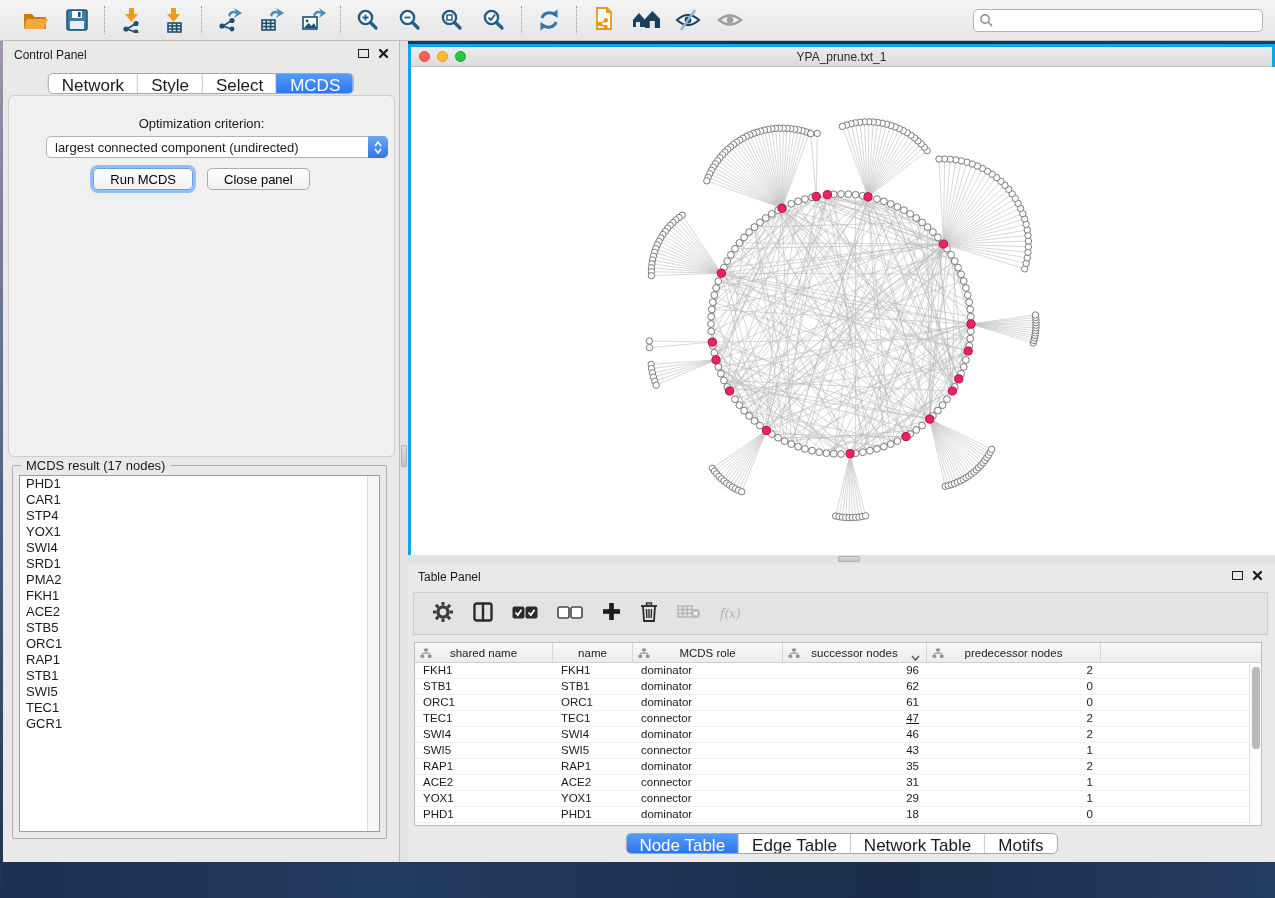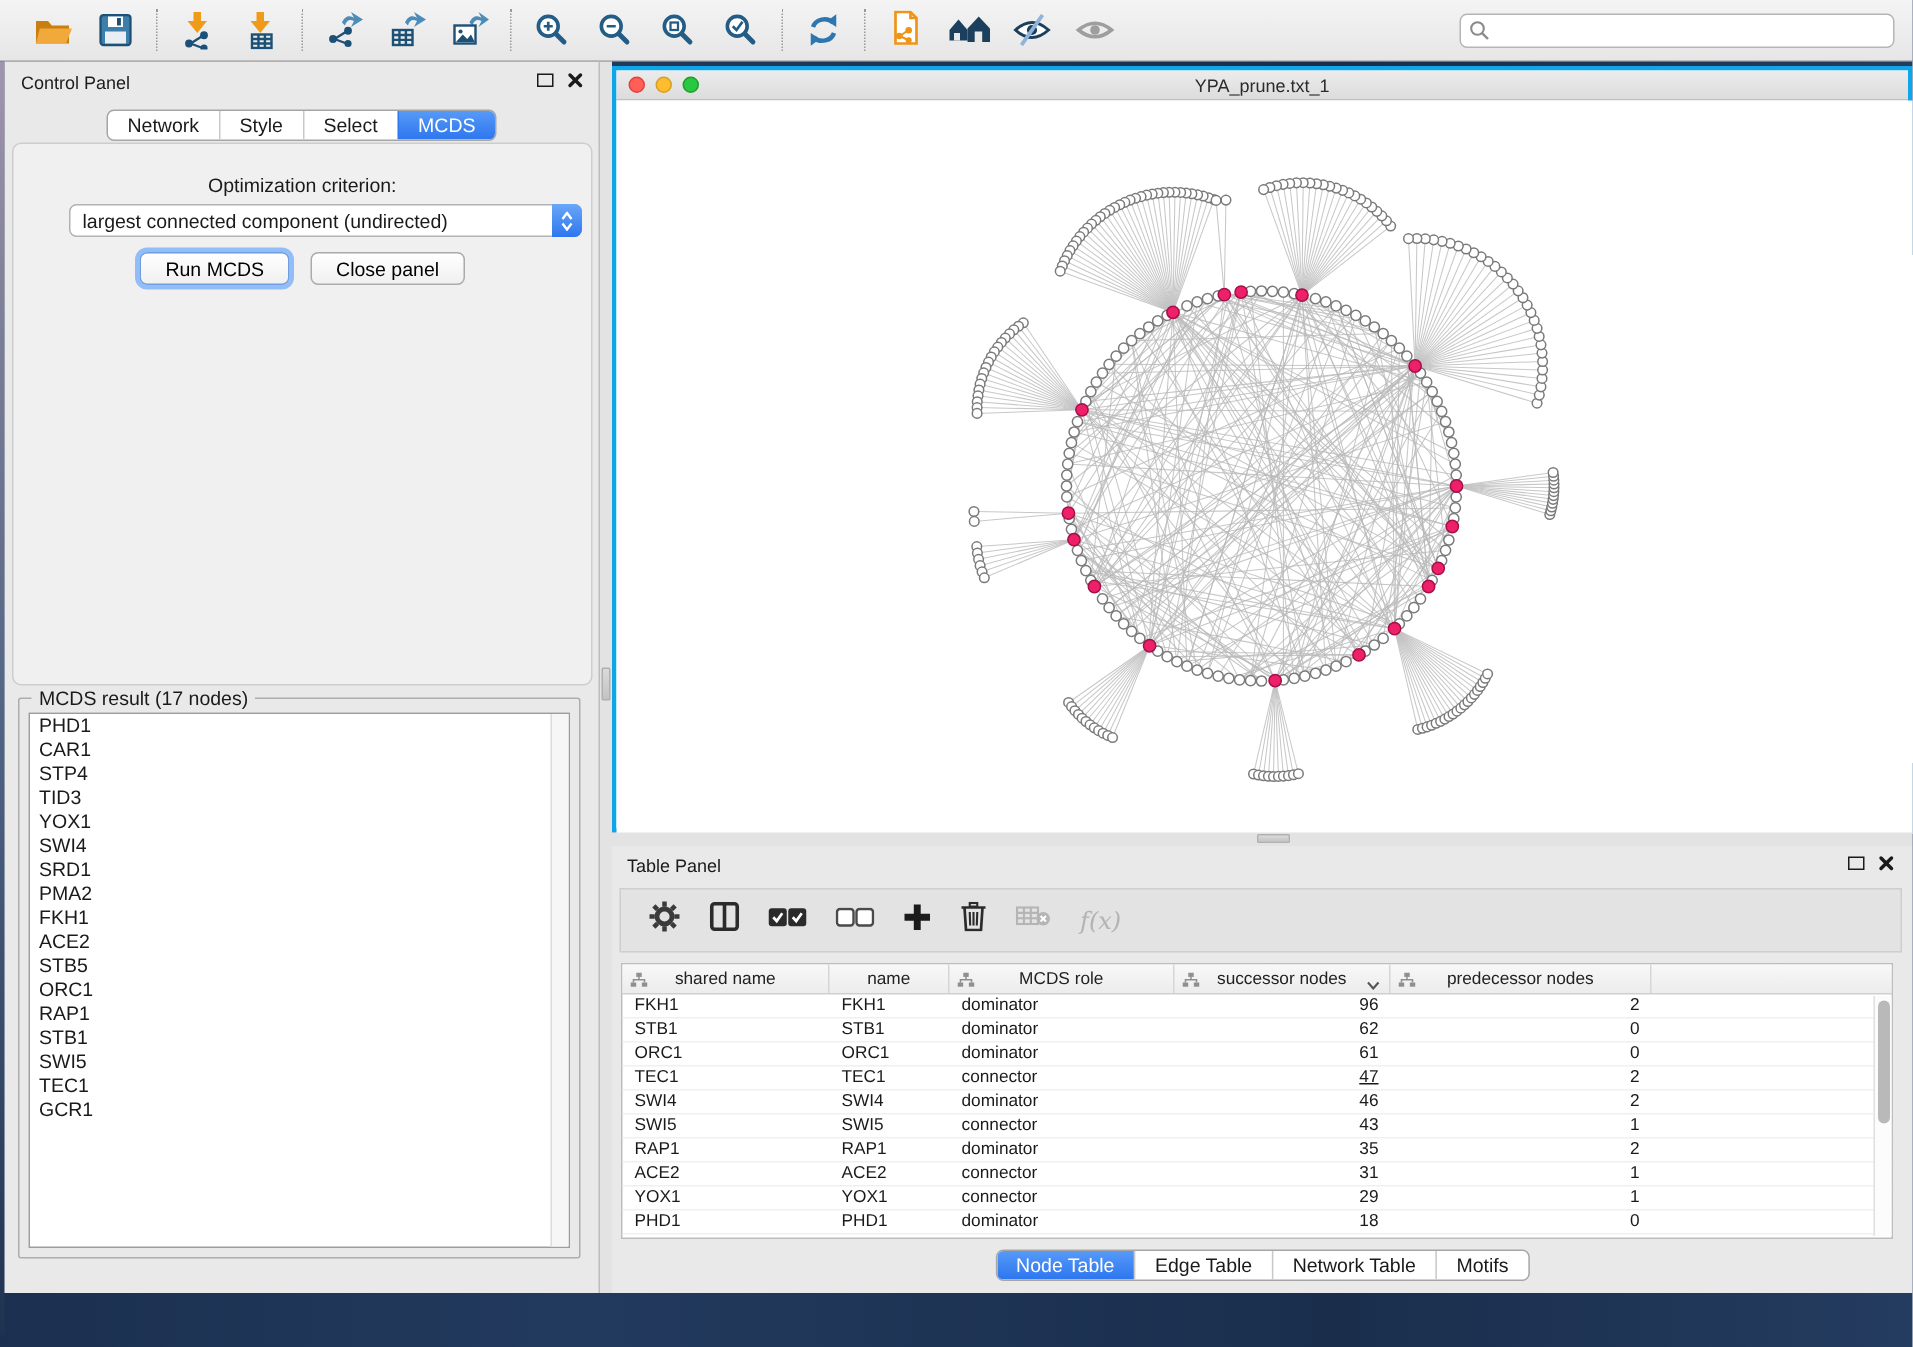--- a/index.html
+++ b/index.html
@@ -20,21 +20,21 @@
   #left-sliver { left:0; top:41px; width:3px; height:849px; background:linear-gradient(#a294ae,#7e7f98 20%,#4d6183 55%,#1f3350); }
 
   
   #control-panel { left:3px; top:41px; width:397px; height:821px; background:#e9e9e9; border-right:1px solid #bdbdbd; }
   #cp-header { position:absolute; left:0; top:0; width:100%; height:26px; }
   #cp-title { position:absolute; left:11px; top:7px; font-size:12px; color:#1c1c1c; }
   .win-icons { position:absolute; right:10px; top:7px; display:flex; gap:9px; align-items:center; }
   .float-glyph { width:11px; height:9px; border:1.6px solid #1a1a1a; display:inline-block; }
 
   .seg { display:inline-flex; border:1px solid #a6a6a6; border-radius:5px; background:#fff; overflow:hidden; height:21px; }
-  .seg > div { font-size:13px; padding:2px 13px 0 13px; border-left:1px solid #c8c8c8; color:#1a1a1a; white-space:nowrap; }
+  .seg > div { font-size:17px; padding:2px 13px 0 13px; border-left:1px solid #c8c8c8; color:#1a1a1a; white-space:nowrap; }
   .seg > div:first-child { border-left:none; }
   .seg > div.active { background:linear-gradient(#569af7,#2d76ef); color:#fff; border-left-color:#2d76ef; }
   #cp-tabs { position:absolute; top:32px; left:50%; transform:translateX(-50%); }
 
   #cp-card { position:absolute; left:5px; top:54px; width:387px; height:362px; background:#f0f0f0; border:1px solid #cdcdcd; border-radius:6px; }
   #opt-label { position:absolute; top:20px; width:100%; text-align:center; font-size:13px; }
   #opt-select { position:absolute; left:37px; top:40px; width:342px; height:22px; background:#fff; border:1px solid #b2b2b2; border-radius:5px; font-size:13px; display:flex; align-items:center; padding-left:8px; }
   #opt-stepper { position:absolute; right:-1px; top:-1px; width:20px; height:22px; border-radius:0 5px 5px 0; background:linear-gradient(#6aa7f8,#2d76ef); display:flex; flex-direction:column; align-items:center; justify-content:center; gap:1px; }
   .cp-btn-row { position:absolute; top:72px; width:100%; display:flex; justify-content:center; gap:14px; }
   .mac-btn { height:22px; background:linear-gradient(#ffffff,#f0f0f0); border:1px solid #ababab; border-radius:5px; font-size:13px; padding:0 16px; font-family:"Liberation Sans",sans-serif; }
@@ -60,21 +60,21 @@
   #net-canvas { position:absolute; left:0; top:20px; width:865px; height:489px; background:#fff; }
   #edges line { stroke:#b9b9b9; stroke-width:0.7; opacity:0.8; }
   #fanedges line { stroke:#c2c2c2; stroke-width:0.7; opacity:0.9; }
   circle.ringnode, circle.leaf { fill:#ffffff; stroke:#7a7a7a; stroke-width:1; }
   circle.hub { fill:#ee2168; stroke:#a50f4c; stroke-width:1; }
 
   
   #table-panel { left:408px; top:564px; width:867px; height:298px; background:#e9e9e9; }
   #tp-title { position:absolute; left:10px; top:6px; font-size:12px; }
   #tp-toolbar { position:absolute; left:5px; top:28px; right:7px; height:43px; background:#e3e3e3; border:1px solid #cecece; display:flex; align-items:center; gap:19px; padding-left:18px; }
-  .fx { font-family:"DejaVu Serif", serif; font-style:italic; font-size:16px; color:#b3b3b3; }
+  .fx { font-family:"DejaVu Serif", serif; font-style:italic; font-size:12px; color:#b3b3b3; }
   #tbl { position:absolute; left:6px; top:78px; width:848px; height:184px; background:#fff; border:1px solid #bdbdbd; }
   #tbl-head { display:flex; height:20px; background:linear-gradient(#f8f8f8,#ececec); border-bottom:1px solid #cfcfcf; }
   .th { position:relative; display:flex; align-items:center; justify-content:center; font-size:11.5px; color:#222; border-right:1px solid #d6d6d6; }
   .th .tree { position:absolute; left:5px; top:5px; }
   .th .sort { position:absolute; right:6px; top:8px; }
   .tr { display:flex; height:16px; border-bottom:1px solid #f0f0f0; font-size:11.5px; }
   .td { padding:1px 8px 0 8px; overflow:hidden; white-space:nowrap; }
   .td.num { text-align:right; }
   #tbl-scroll { position:absolute; right:0; top:21px; width:12px; bottom:1px; background:#fcfcfc; border-left:1px solid #e0e0e0; }
   #tbl-thumb { position:absolute; left:2px; top:3px; width:8px; height:82px; background:#b9b9b9; border-radius:4px; }
@@ -298,21 +298,20 @@
       <button class="mac-btn">Close panel</button>
     </div>
   </div>
   <div id="mcds-group">
     <span id="mcds-legend">MCDS result (17 nodes)</span>
     <div id="mcds-listwrap">
       <div id="mcds-list">
           <div class="mcds-item">PHD1</div>
           <div class="mcds-item">CAR1</div>
           <div class="mcds-item">STP4</div>
-          <div class="mcds-item">TID3</div>
           <div class="mcds-item">YOX1</div>
           <div class="mcds-item">SWI4</div>
           <div class="mcds-item">SRD1</div>
           <div class="mcds-item">PMA2</div>
           <div class="mcds-item">FKH1</div>
           <div class="mcds-item">ACE2</div>
           <div class="mcds-item">STB5</div>
           <div class="mcds-item">ORC1</div>
           <div class="mcds-item">RAP1</div>
           <div class="mcds-item">STB1</div>

